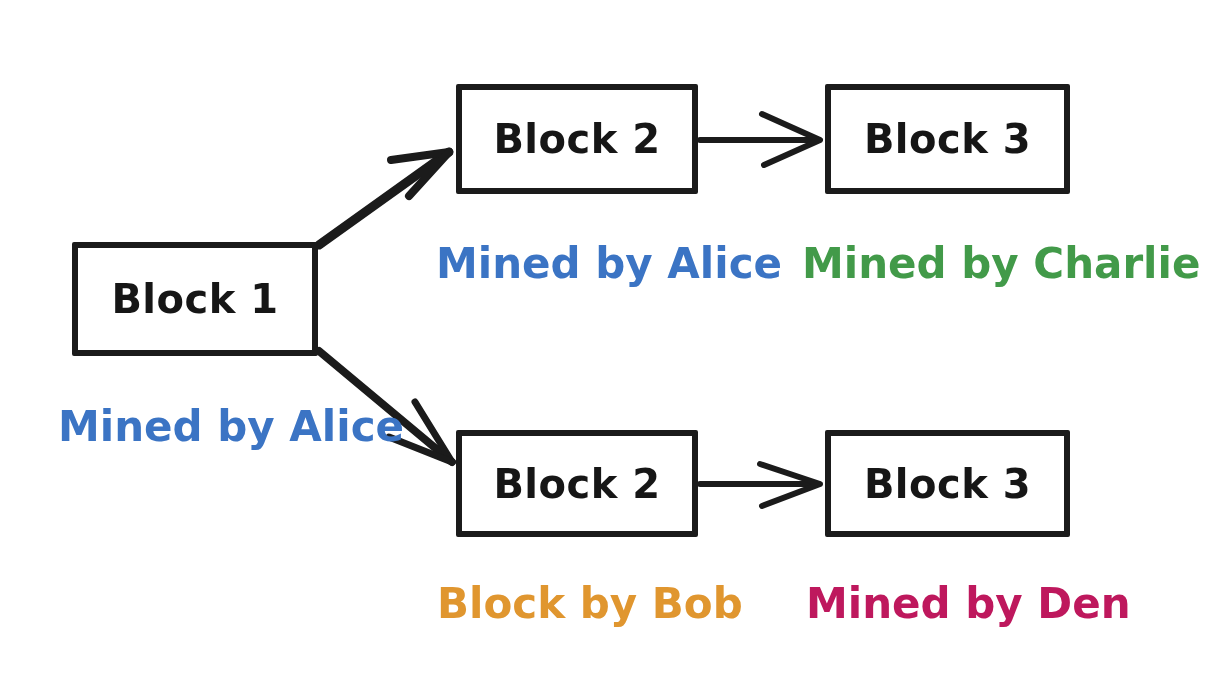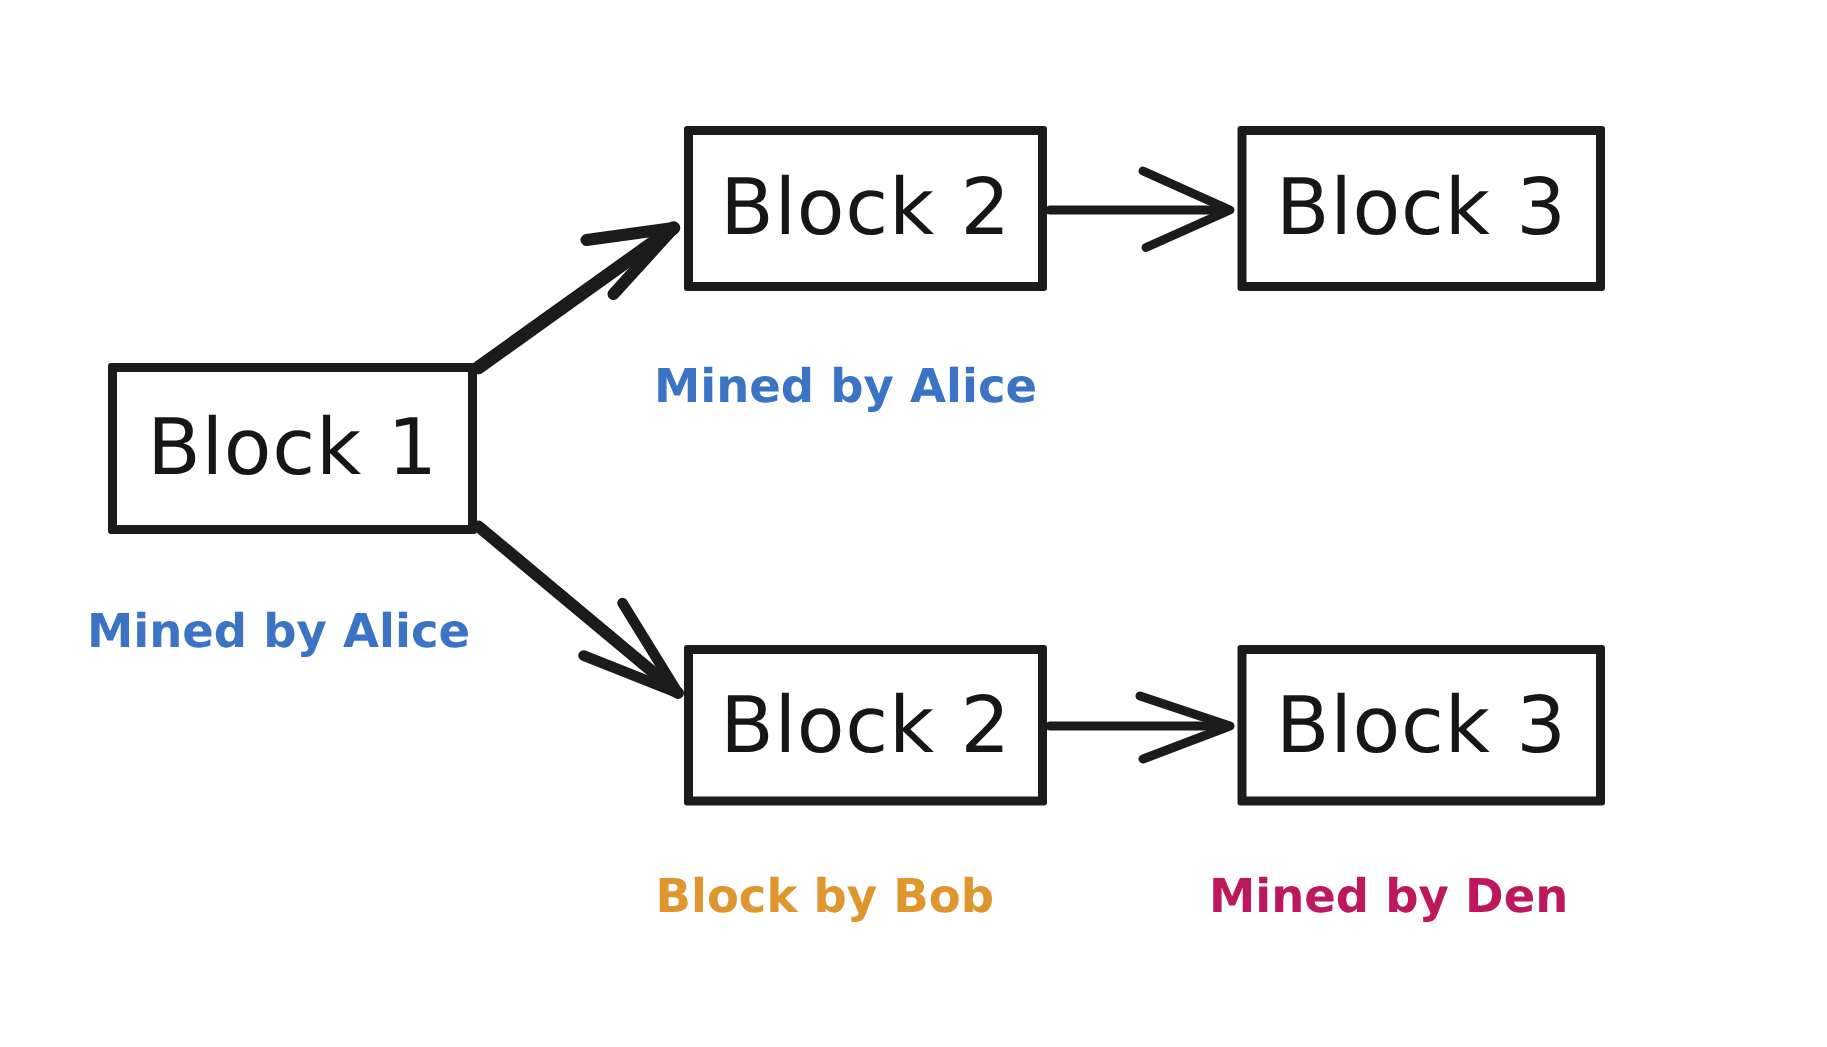--- a/index.html
+++ b/index.html
@@ -30,31 +30,31 @@
     background: #ffffff;
     border: 6px solid #1b1b1b;
     border-radius: 2px;
     display: flex;
     align-items: center;
     justify-content: center;
     z-index: 3;
   }
   .block-label {
     font-family: "DejaVu Sans", sans-serif;
-    font-size: 52px;
-    font-weight: 400;
+    font-size: 40px;
+    font-weight: 700;
     color: #161616;
     letter-spacing: 0.5px;
     white-space: nowrap;
     line-height: 1;
   }
   .miner {
     position: absolute;
     font-family: "DejaVu Sans", sans-serif;
-    font-size: 31px;
+    font-size: 42px;
     font-weight: 600;
     white-space: nowrap;
     line-height: 1;
     z-index: 4;
   }
   
   #block1      { left: 72px;  top: 242px; width: 246px; height: 114px; }
   #block2-top  { left: 456px; top: 84px;  width: 242px; height: 110px; }
   #block3-top  { left: 825px; top: 84px;  width: 245px; height: 110px; }
   #block2-bot  { left: 456px; top: 430px; width: 242px; height: 107px; }
@@ -102,20 +102,21 @@
   <div class="miner" id="miner-block1" style="color: rgb(59, 116, 196);">Mined by Alice</div>
 
   <div class="block" id="block2-top">
     <span class="block-label">Block 2</span>
   </div>
   <div class="miner" id="miner-block2-top" style="color: rgb(59, 116, 196);">Mined by Alice</div>
 
   <div class="block" id="block3-top">
     <span class="block-label">Block 3</span>
   </div>
+  <div class="miner" id="miner-block3-top" style="color: rgb(66, 154, 73);">Mined by Charlie</div>
 
   <div class="block" id="block2-bot">
     <span class="block-label">Block 2</span>
   </div>
   <div class="miner" id="miner-block2-bot" style="color: rgb(224, 150, 47);">Block by Bob</div>
 
   <div class="block" id="block3-bot">
     <span class="block-label">Block 3</span>
   </div>
   <div class="miner" id="miner-block3-bot" style="color: #be185d;">Mined by Den</div>

